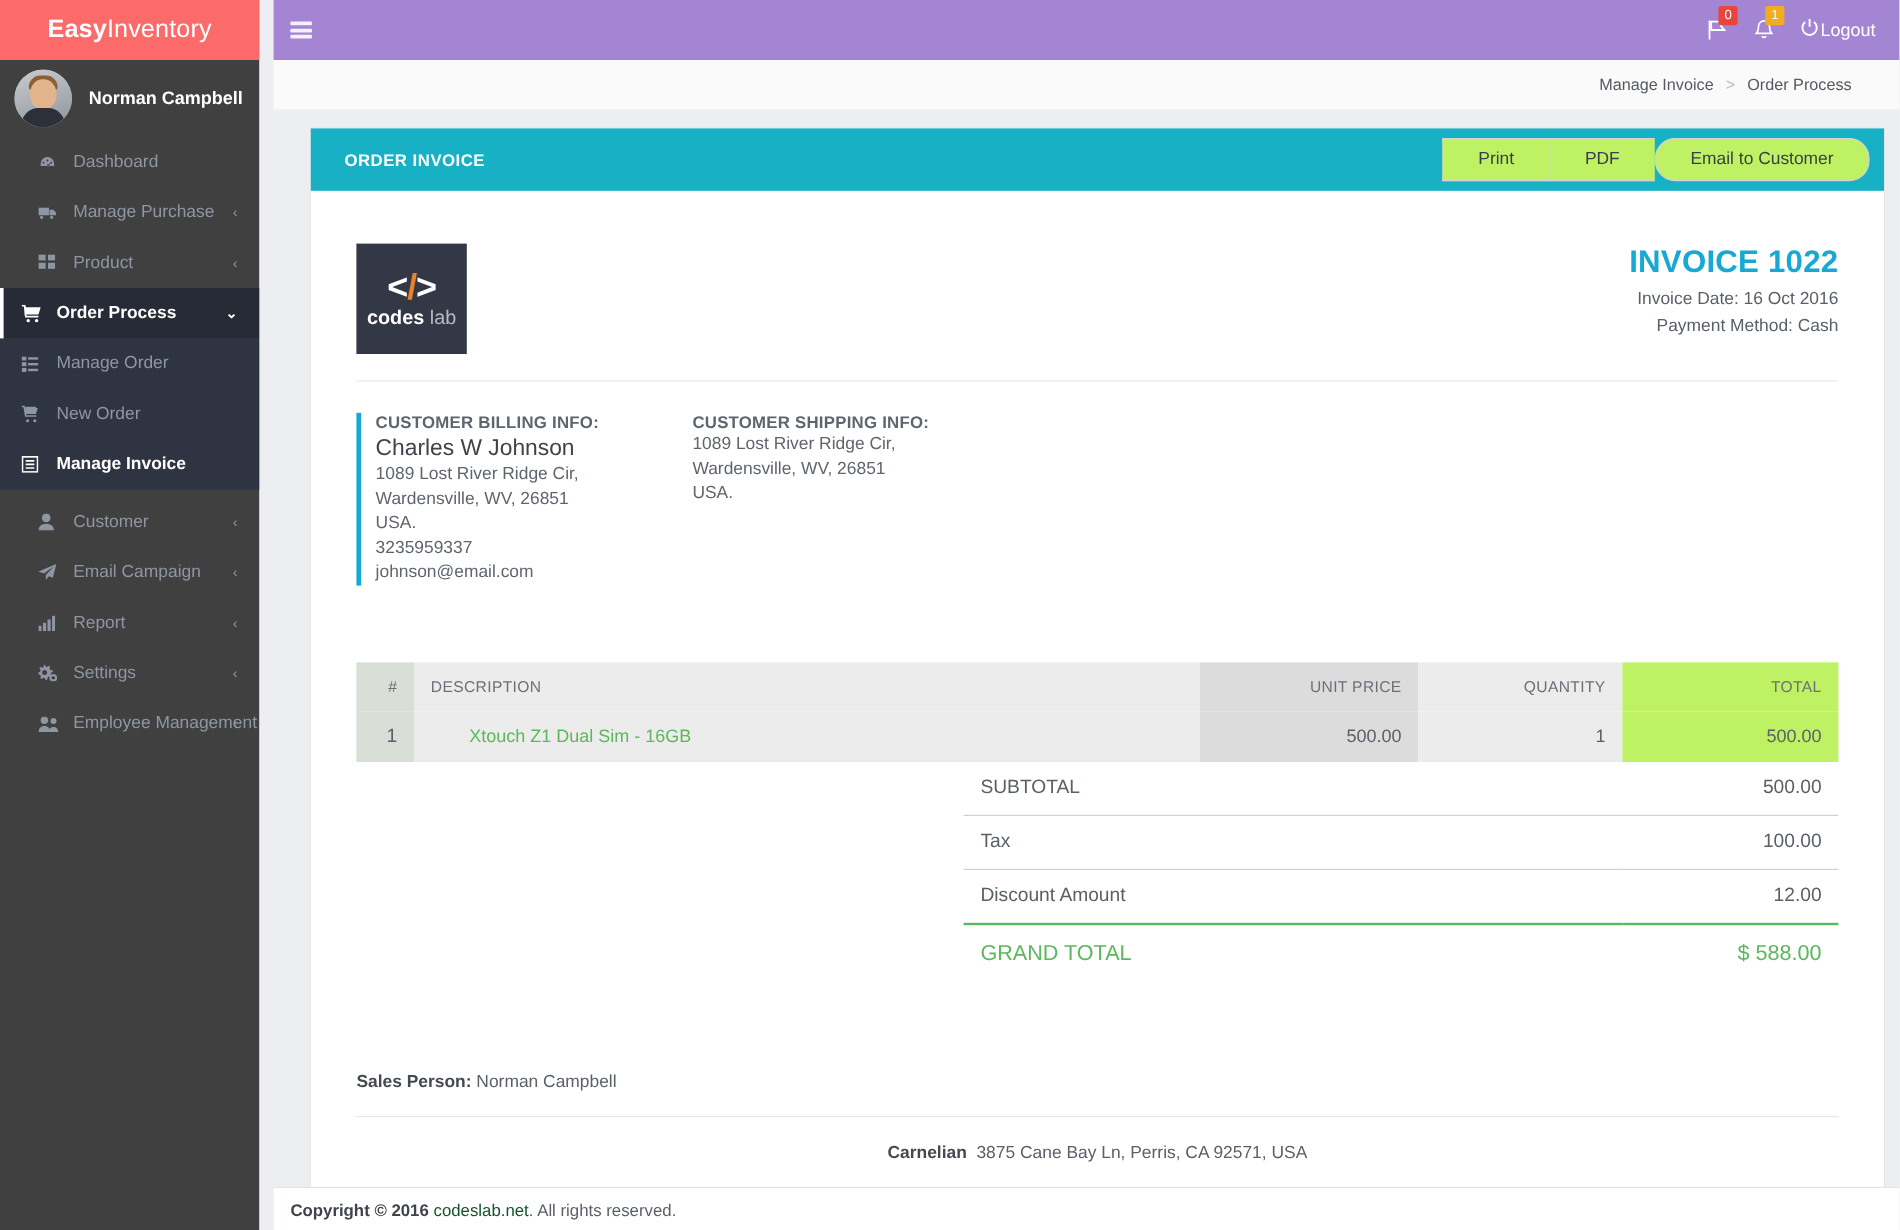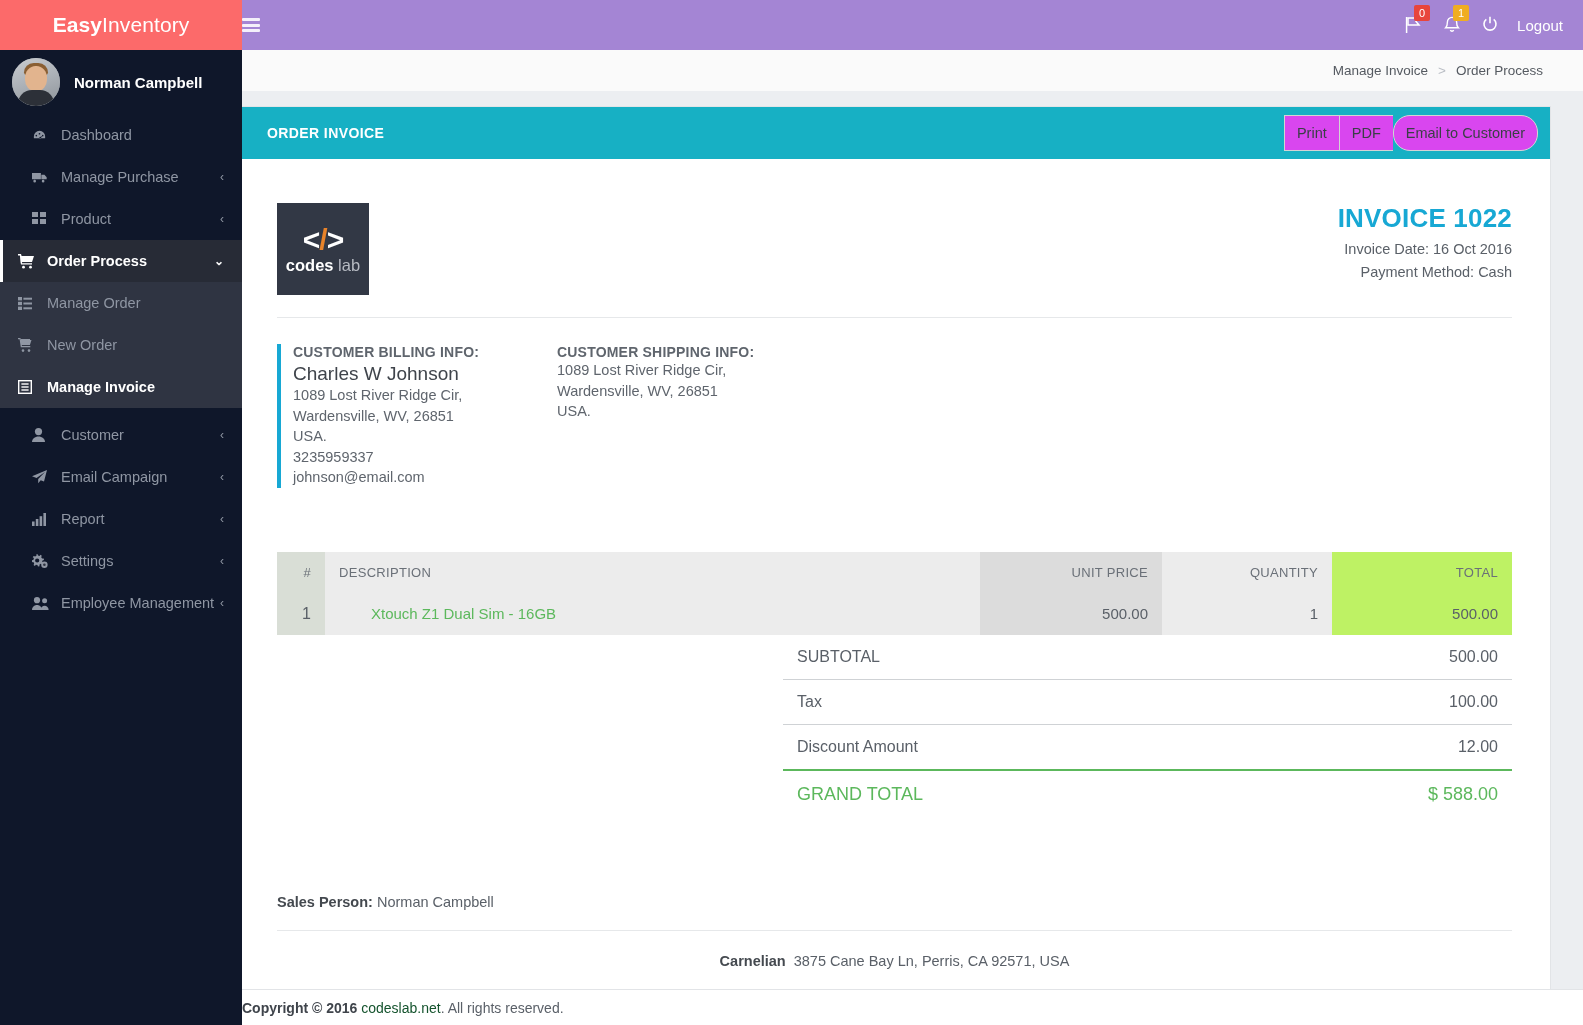--- a/index.html
+++ b/index.html
@@ -7,22 +7,22 @@
     width: 1583px; height: 1025px;
     font-family: "Liberation Sans", sans-serif;
     background: #eceef1;
     overflow: hidden;
   }
   body { position: relative; }
 
   
   #sidebar {
     position: absolute; left: 0; top: 0;
-    width: 242px; height: 1025px;
-    background: #0f172a;
+    width: 216px; height: 1025px;
+    background: #404040;
     z-index: 5;
   }
   #brand {
     height: 50px;
     background: #fc6a6a;
     display: flex; align-items: center; justify-content: center;
     color: #ffffff;
     font-size: 21px;
     letter-spacing: .1px;
   }
@@ -107,61 +107,61 @@
   .badge {
     position: absolute; top: -11px; left: 9px;
     min-width: 16px; height: 16px;
     border-radius: 2px;
     font-size: 11px; line-height: 16px; text-align: center;
     color: #ffffff; padding: 0 3px;
     font-family: "Liberation Sans", sans-serif;
   }
   .badge.red { background: #e8453c; }
   .badge.orange { background: #f0ad22; }
-  #logout { display:flex; align-items:center; gap:19px; font-size:15px; cursor:pointer; }
+  #logout { display:flex; align-items:center; gap:1px; font-size:15px; cursor:pointer; }
 
   
   #crumbbar {
     position: absolute; left: 228px; top: 50px;
     width: 1355px; height: 42px;
     background: #fafafa;
     border-bottom: 1px solid #eceef1;
     display: flex; align-items: center; justify-content: flex-end;
     padding-right: 40px;
     font-size: 13.5px; color: #555a61;
   }
   #crumbbar .sep { margin: 0 10px; color: #b9bdc4; }
   #crumbbar a { color: #555a61; text-decoration: none; cursor: pointer; }
 
   
   #content {
-    position: absolute; left: 224px; top: 92px;
+    position: absolute; left: 244px; top: 92px;
     width: 1072px; height: 893px;
     padding: 14px 28px 0 14px;
   }
   #panel {
     background: #ffffff;
     border: 1px solid #e2e4e7;
     width: 1313px;
   }
   #panel-head {
     background: #17b0c4;
     height: 52px;
     display: flex; align-items: center;
     padding: 0 12px 0 28px;
   }
   #panel-title {
     color: #ffffff; font-size: 14px; font-weight: bold; letter-spacing: .4px;
   }
   #panel-actions { margin-left: auto; display: flex; }
   .pbtn {
-    background: #d946ef;
+    background: #bef264;
     border: 1px solid #d4d4d4;
     border-right: none;
-    padding: 9px 12px;
+    padding: 9px 29px;
     font-size: 14.5px;
     color: #3a3f46;
     cursor: pointer;
     font-family: "Liberation Sans", sans-serif;
   }
   .pbtn:last-child { border-right: 1px solid #d4d4d4; border-radius: 17px; }
 
   #panel-body { padding: 44px 38px 30px 38px; }
 
   

